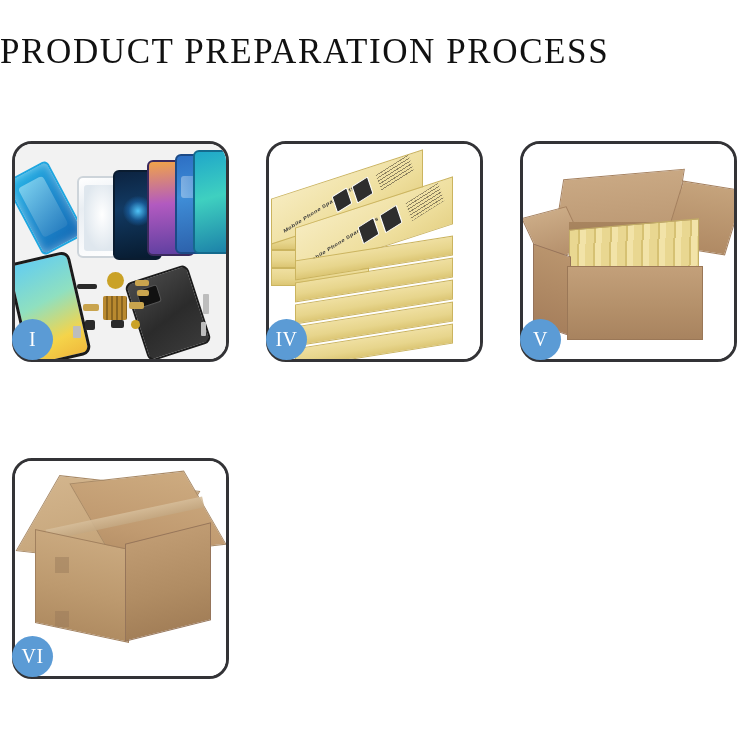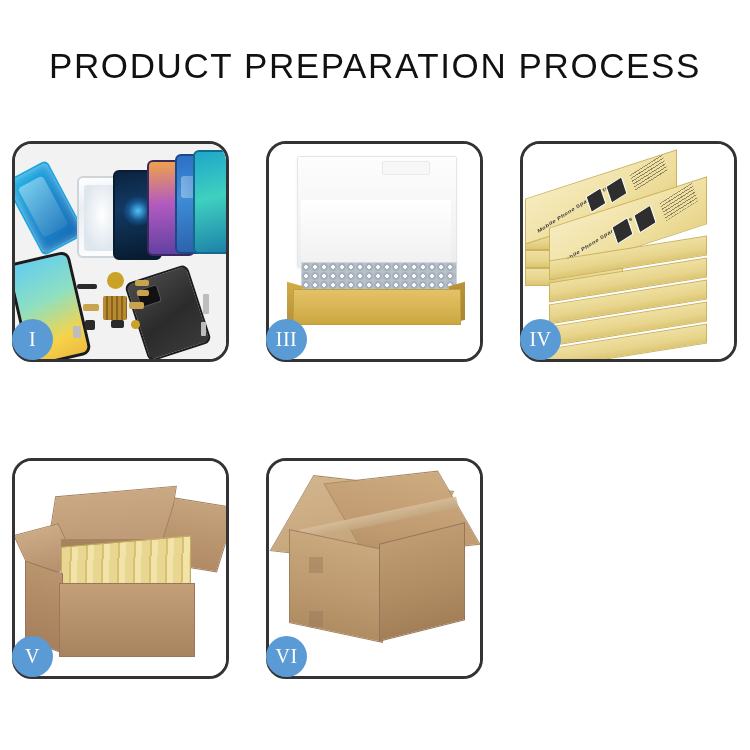--- a/index.html
+++ b/index.html
@@ -6,21 +6,21 @@
   body{
     width:750px;height:750px;
     background:#ffffff;
     font-family:"Liberation Sans",sans-serif;
     overflow:hidden;
     position:relative;
   }
   .page{position:relative;width:750px;height:750px;}
 
   
-  .header{padding-top:48px;text-align:center;}
+  .header{padding-top:34px;text-align:left;font-family:Liberation Serif, serif;}
   .title{
     font-size:35px;
     font-weight:500;
     letter-spacing:1.6px;
     color:#111111;
     line-height:1;
     white-space:nowrap;
   }
   .subtitle{
     margin-top:13px;
@@ -358,35 +358,20 @@
         <div class="chip chip-silver" style="left:58px;top:182px;width:8px;height:12px;"></div>
         <div class="chip chip-silver" style="left:188px;top:150px;width:6px;height:20px;"></div>
         <div class="chip chip-silver" style="left:186px;top:178px;width:5px;height:14px;"></div>
       </div>
       <div class="badge">
         <span>I</span>
       </div>
     </div>
 
 
-    <div class="panel">
-      <div class="panel-inner p3">
-        <div class="b3-lid">
-          <div class="b3-lid-tab"></div>
-        </div>
-        <div class="b3-liner"></div>
-        <div class="b3-foam"></div>
-        <div class="b3-left"></div>
-        <div class="b3-right"></div>
-        <div class="b3-front"></div>
-      </div>
-      <div class="badge">
-        <span>III</span>
-      </div>
-    </div>
 
     <div class="panel">
       <div class="panel-inner p4">
         <div class="stack">
 
           <div class="kbox" style="left:2px;top:62px;width:96px;height:16px;"></div>
           <div class="kbox" style="left:2px;top:80px;width:96px;height:16px;"></div>
           <div class="kbox" style="left:2px;top:98px;width:96px;height:16px;"></div>
           <div class="kbox" style="left:2px;top:116px;width:96px;height:16px;"></div>
 

